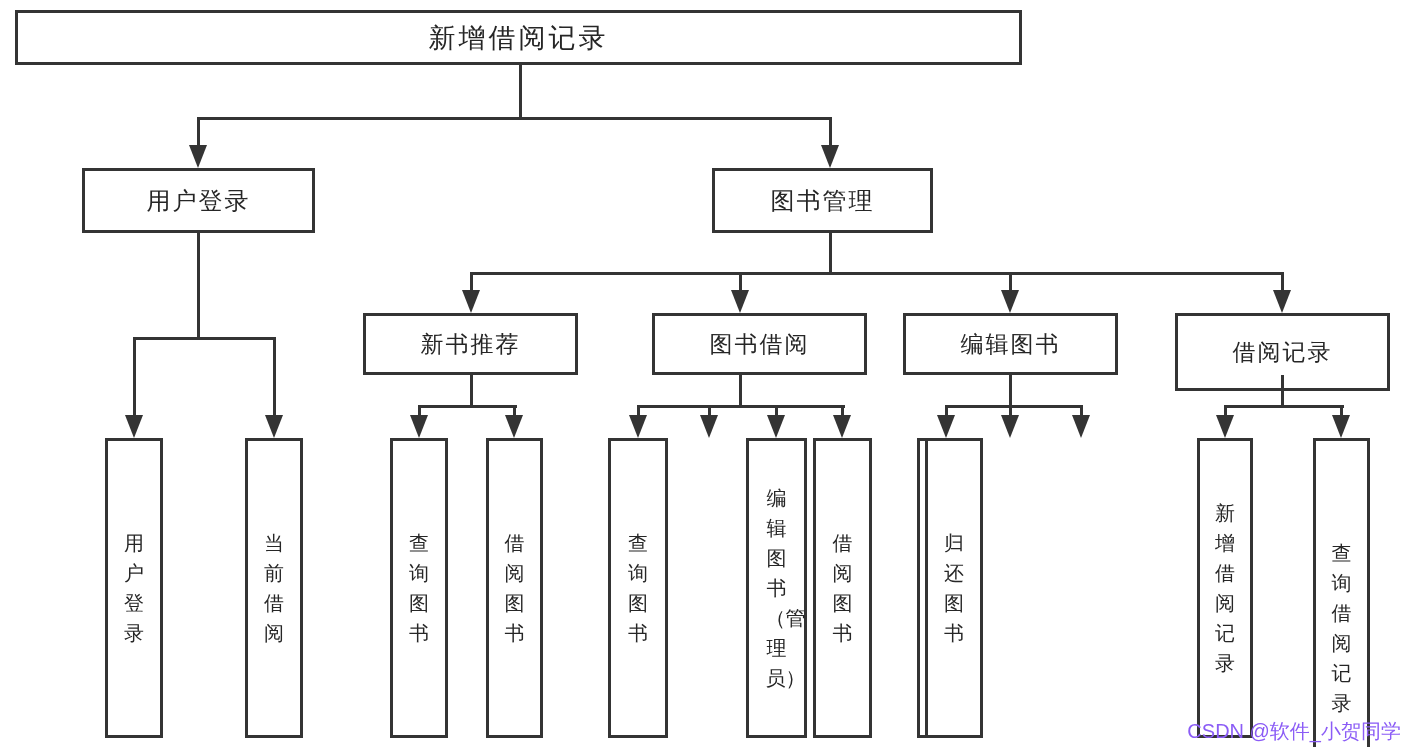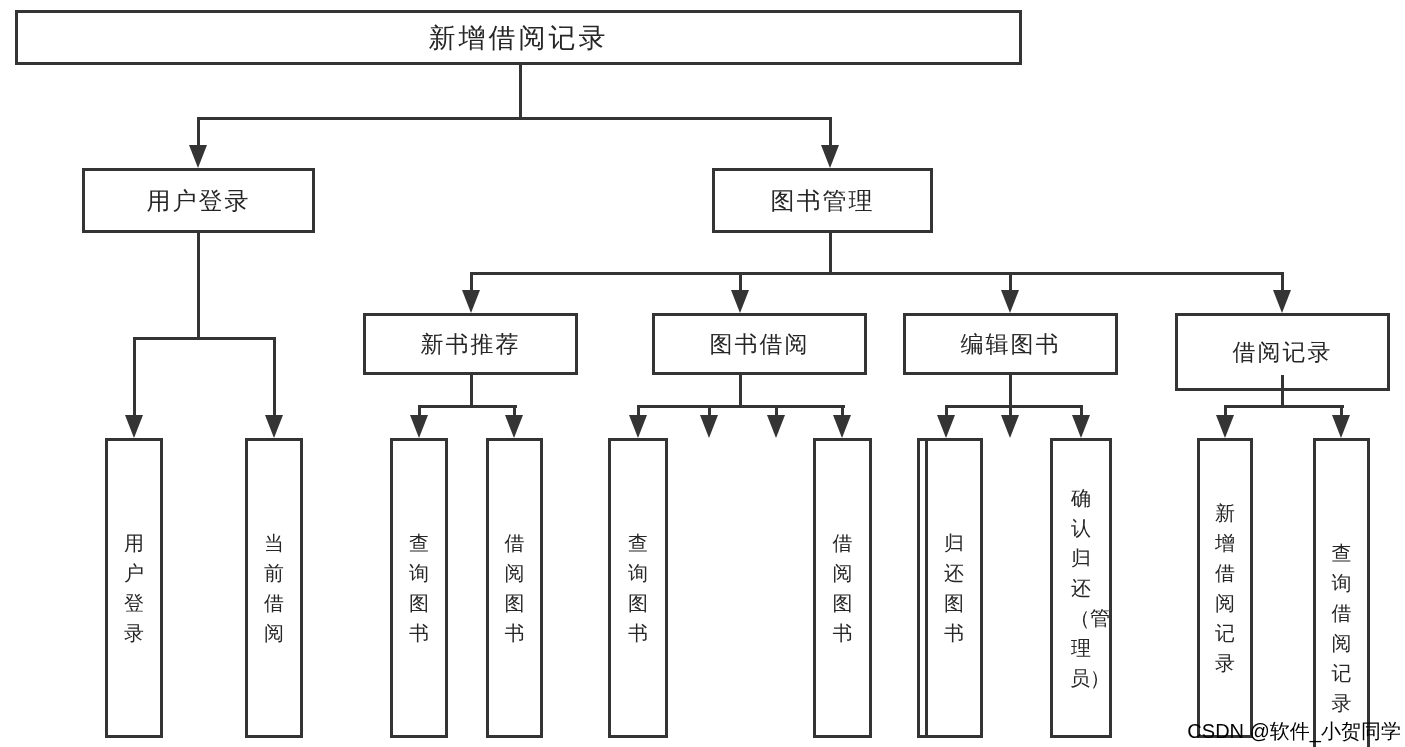--- a/index.html
+++ b/index.html
@@ -20,21 +20,21 @@
     word-break:break-all; text-align:center;
   }
   .vline { position:absolute; width:3px; background:#343434; }
   .hline { position:absolute; height:3px; background:#343434; }
   .ahead {
     position:absolute; width:0; height:0;
     border-left:9px solid transparent; border-right:9px solid transparent;
     border-top:23px solid #343434;
   }
   .watermark {
-    position:absolute; right:4px; bottom:2px; font-size:20px; color:#000000;
+    position:absolute; right:4px; bottom:2px; font-size:20px; color:#8b5cf6;
     white-space:nowrap;
   }
 </style>
 </head>
 <body>
 
 <div class="canvas">
 
   <div class="box hbox root" style="left:15px;top:10px;width:1007px;height:55px">
     <span class="lbl">新增借阅记录</span>
@@ -70,32 +70,32 @@
   <div class="box leaf" style="left:390px;top:438px;width:58px;height:300px">
     <span class="vtext">查询图书</span>
   </div>
   <div class="box leaf" style="left:486px;top:438px;width:57px;height:300px">
     <span class="vtext">借阅图书</span>
   </div>
 
   <div class="box leaf" style="left:608px;top:438px;width:60px;height:300px">
     <span class="vtext">查询图书</span>
   </div>
+  <div class="box leaf" style="left:746px;top:438px;width:61px;height:300px">
+    <span class="vtext">编辑图书（管理员）</span>
+  </div>
   <div class="box leaf" style="left:813px;top:438px;width:59px;height:300px">
     <span class="vtext">借阅图书</span>
   </div>
 
   <div class="box leaf" style="left:917px;top:438px;width:58px;height:300px">
     <span class="vtext">查询图书</span>
   </div>
   <div class="box leaf" style="left:925px;top:438px;width:58px;height:300px">
     <span class="vtext">归还图书</span>
-  </div>
-  <div class="box leaf" style="left:1050px;top:438px;width:62px;height:300px">
-    <span class="vtext">确认归还（管理员）</span>
   </div>
 
   <div class="box leaf" style="left:1197px;top:438px;width:56px;height:300px">
     <span class="vtext">新增借阅记录</span>
   </div>
   <div class="box leaf" style="left:1313px;top:438px;width:57px;height:380px">
     <span class="vtext">查询借阅记录</span>
   </div>
 
   <div id="connectors">

